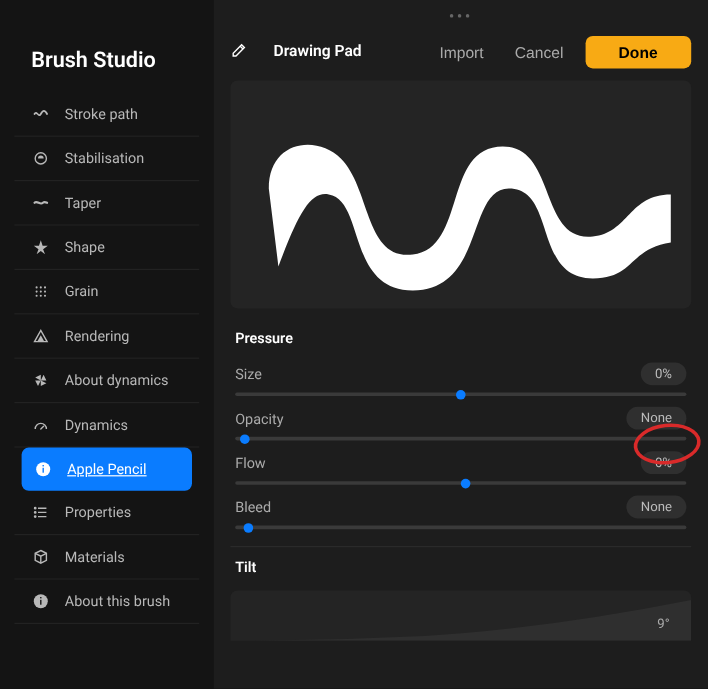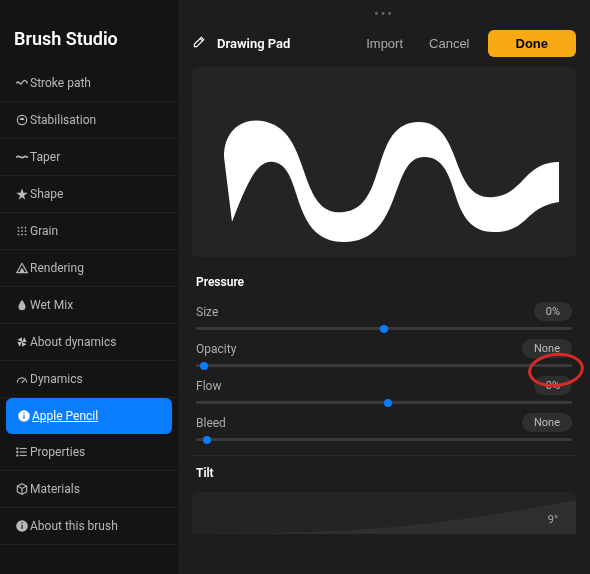--- a/index.html
+++ b/index.html
@@ -8,32 +8,33 @@
     font-family: -apple-system, BlinkMacSystemFont, "Segoe UI", Roboto, Helvetica, Arial, sans-serif;
     background: #111;
     color: #fff;
     display: flex;
   }
   
   .sidebar {
     width: 178px;
     background: #141414;
     height: 574px;
-    padding: 0;
+    padding: 12px;
     flex-shrink: 0;
   }
   .sidebar-title {
     font-size: 18px;
     font-weight: 600;
     padding: 28px 14px 16px 14px;
     color: #fff;
   }
   .sidebar-item {
     display: flex;
     align-items: center;
+    gap: 12px;
     padding: 10px 14px;
     font-size: 12px;
     color: #b8b8b8;
     cursor: pointer;
     border-bottom: 1px solid #222;
   }
   .sidebar-item.active {
     background: #0a7cff;
     color: #fff;
     border-radius: 6px;
@@ -67,21 +68,21 @@
   }
   .topbar {
     display: flex;
     align-items: center;
     padding: 8px 14px 10px 14px;
     gap: 10px;
   }
   .topbar-left {
     display: flex;
     align-items: center;
-    gap: 11px;
+    gap: 22px;
     flex: 1;
     font-size: 13px;
     font-weight: 600;
     color: #fff;
   }
   .topbar-btn {
     font-size: 13px;
     color: #aaa;
     padding: 4px 8px;
     cursor: pointer;
@@ -238,28 +239,20 @@
   <div class="sidebar-item">
     <span class="icon">
       <svg viewBox="0 0 24 24" width="14" height="14" fill="currentColor">
           <path d="M3 20L12 4l9 16H3z" fill="none" stroke="currentColor" stroke-width="2"></path>
           <path d="M7 20l5-9 5 9" fill="currentColor"></path>
         </svg>
     </span>
     <span>Rendering</span>
   </div>
 
-  <div class="sidebar-item">
-    <span class="icon">
-      <svg viewBox="0 0 24 24" width="14" height="14" fill="currentColor">
-          <path d="M12 3c-4 6-6 9-6 12a6 6 0 0 0 12 0c0-3-2-6-6-12z"></path>
-        </svg>
-    </span>
-    <span>Wet Mix</span>
-  </div>
 
   <div class="sidebar-item">
     <span class="icon">
       <svg viewBox="0 0 24 24" width="14" height="14" fill="currentColor">
           <path d="M12 12L4 8l8-4v8zM12 12l4-8 4 8h-8zM12 12l8 4-8 4v-8zM12 12l-4 8-4-8h8z"></path>
         </svg>
     </span>
     <span>About dynamics</span>
   </div>
 

